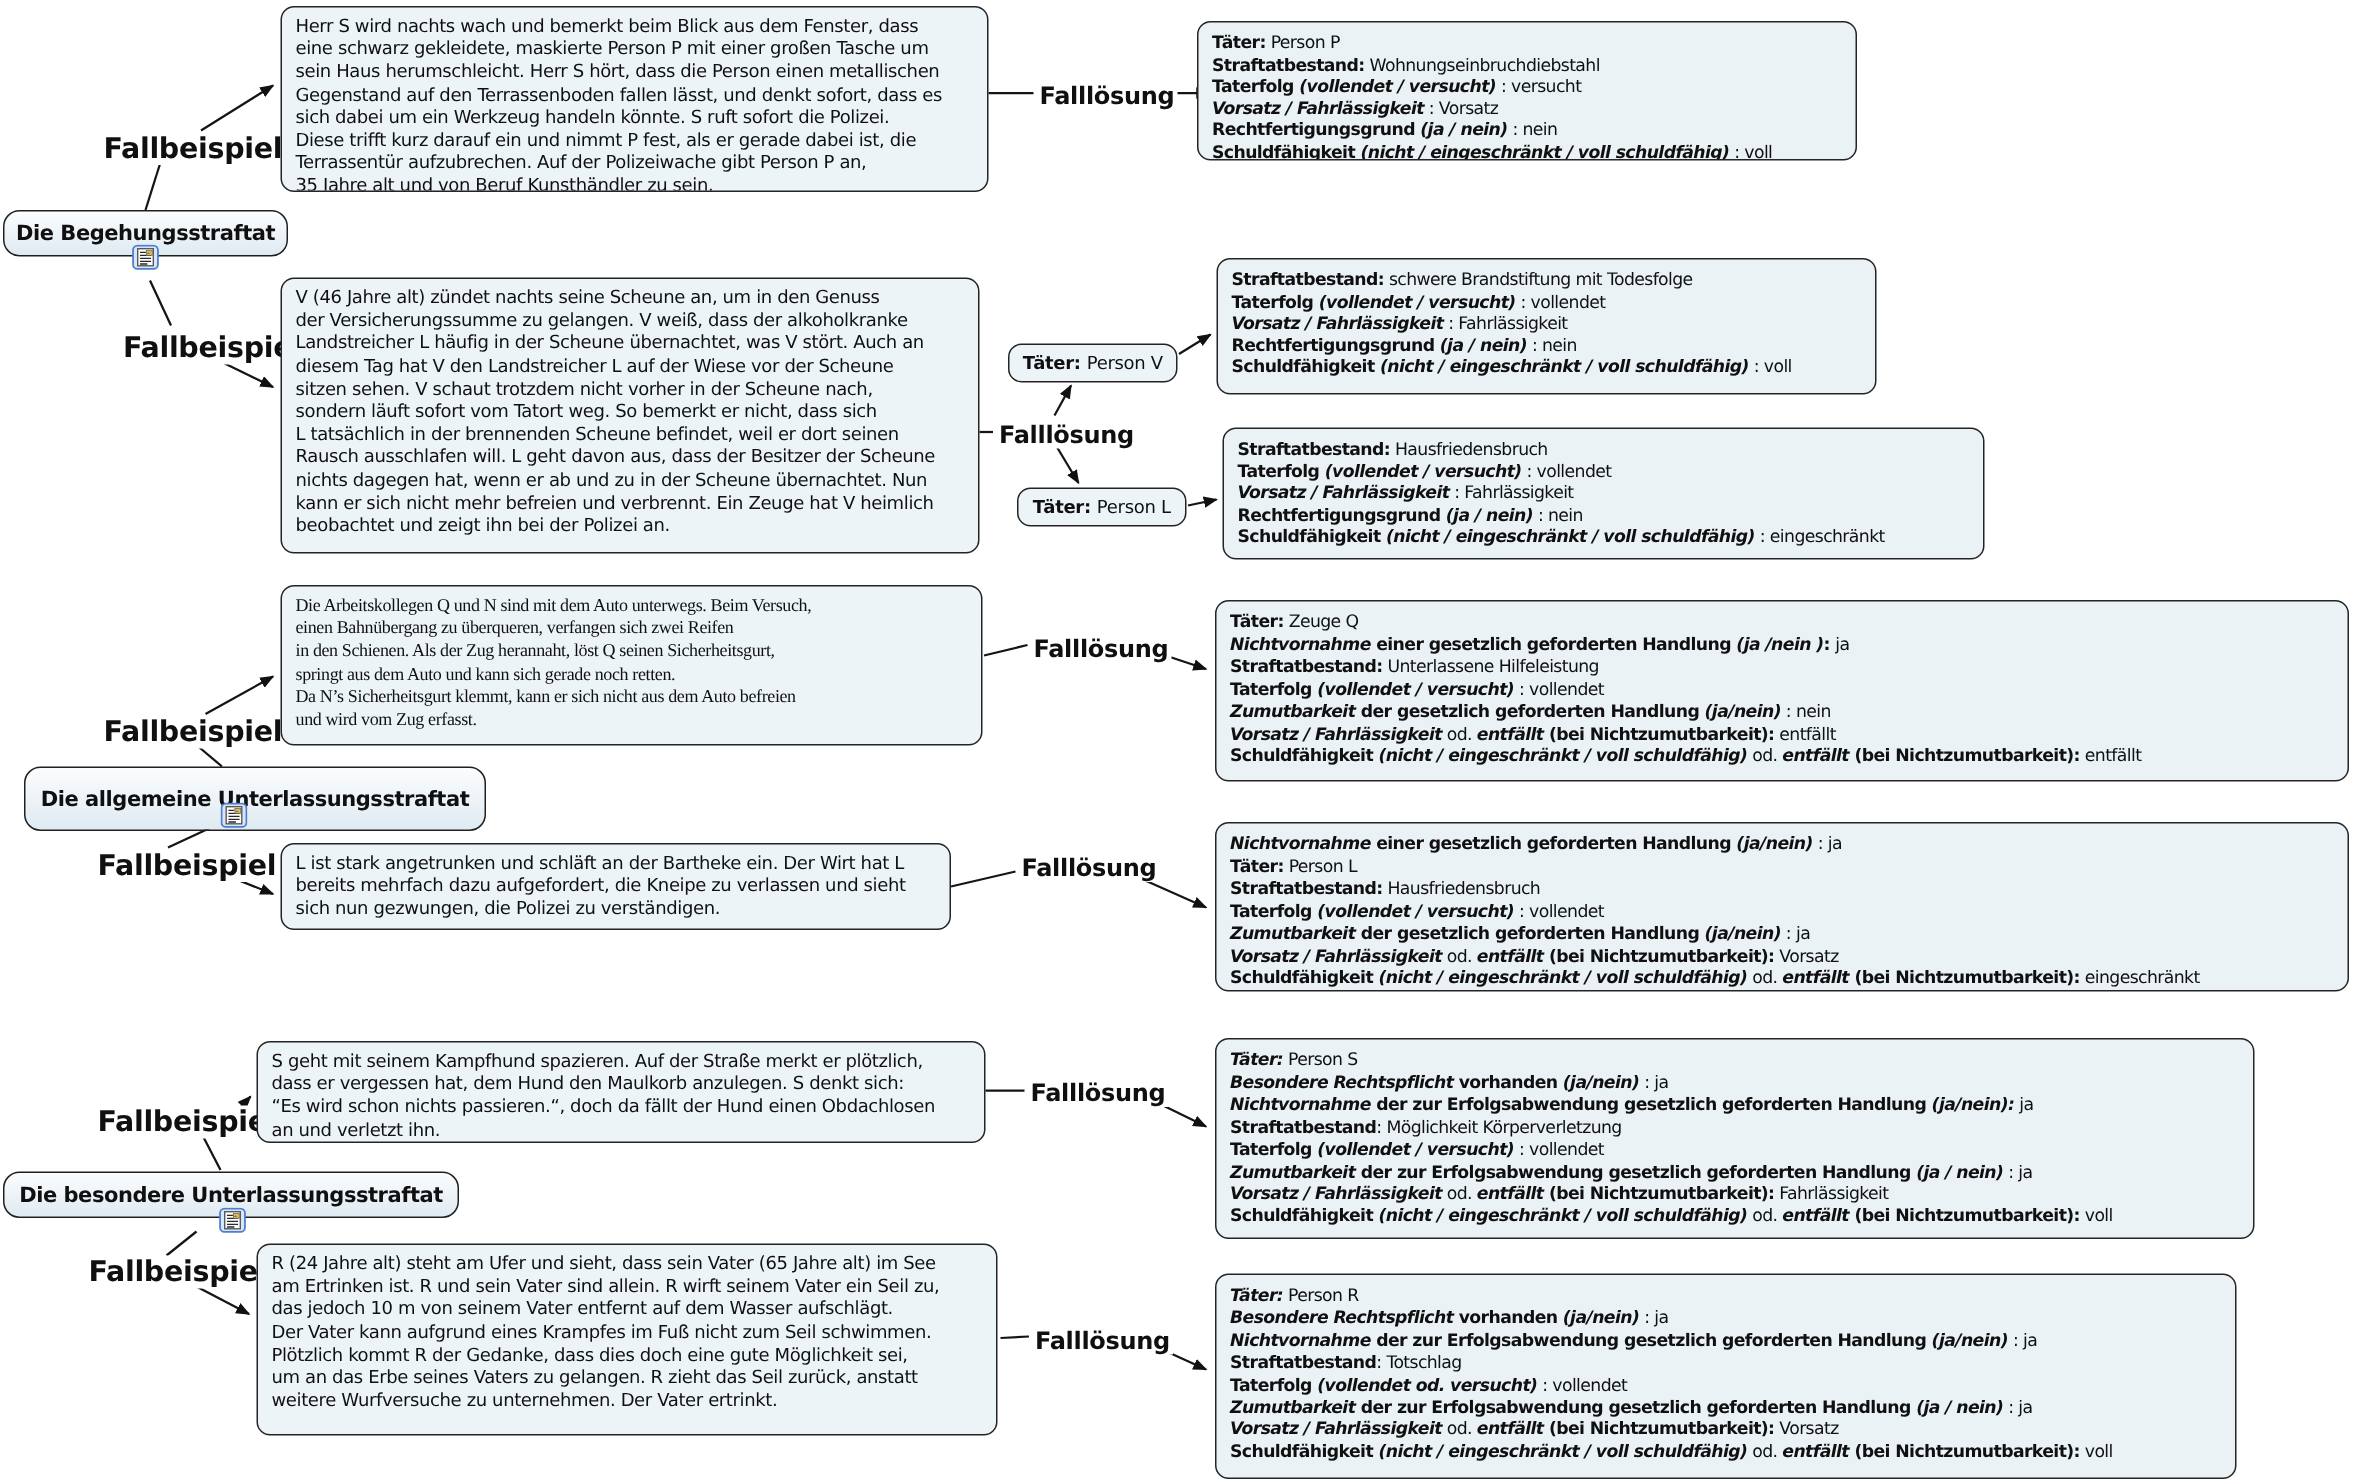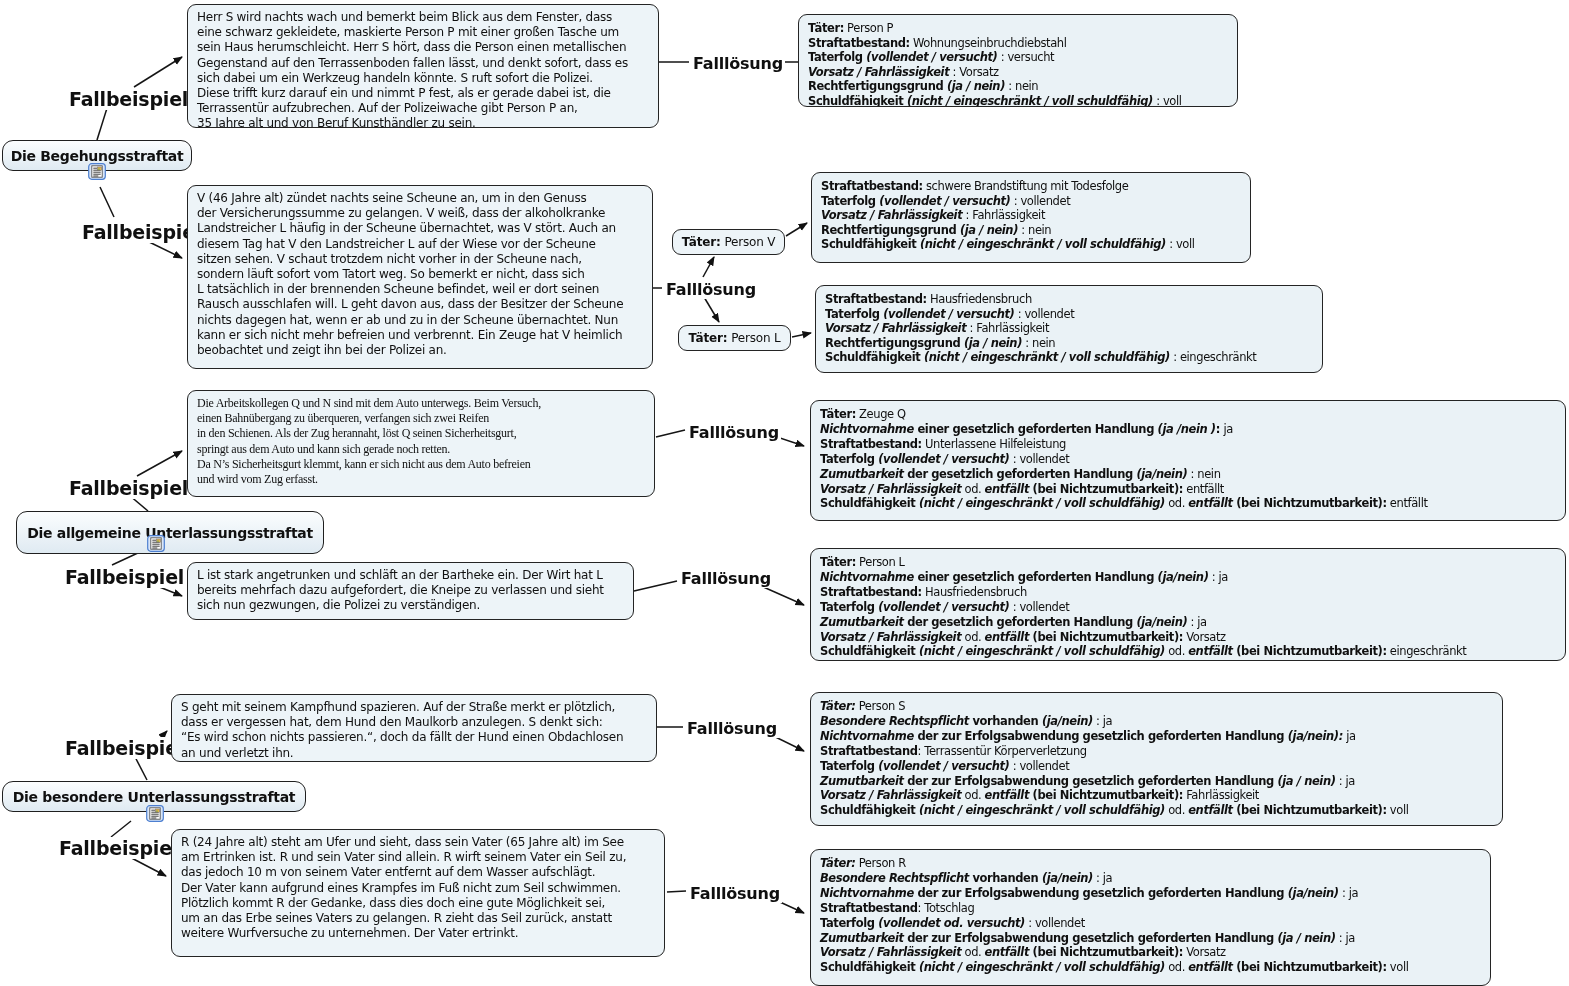--- a/index.html
+++ b/index.html
@@ -183,22 +183,22 @@
       <div class="rl"><span class="bi">Vorsatz / Fahrlässigkeit</span><span> od. </span><span class="bi">entfällt</span><span class="b">  (bei Nichtzumutbarkeit):</span><span>  entfällt</span></div>
       <div class="rl"><span class="b">Schuldfähigkeit </span><span class="bi">(nicht / eingeschränkt / voll schuldfähig)</span><span> od. </span><span class="bi">entfällt</span><span class="b">  (bei Nichtzumutbarkeit):</span><span> entfällt</span></div>
     </div>
 
   <div class="link-label" style="left:63px;top:566px;">Fallbeispiel 2</div>
   <div class="case-box" style="left:187px;top:562px;width:447px;height:58px;">L ist stark angetrunken und schläft an der Bartheke ein. Der Wirt hat L
 bereits mehrfach dazu aufgefordert, die Kneipe zu verlassen und sieht
 sich nun gezwungen, die Polizei zu verständigen.</div>
   <div class="link-label fl-label" style="left:679px;top:569px;">Falllösung</div>
   <div class="sol-box sol-b" style="left:810px;top:548px;width:756px;height:113px;">
+      <div class="rl"><span class="bi">Nichtvornahme</span><span class="b">  einer gesetzlich geforderten Handlung </span><span class="bi">(ja/nein)</span><span> : ja</span></div>
       <div class="rl"><span class="b">Täter:</span><span> Person L</span></div>
-      <div class="rl"><span class="bi">Nichtvornahme</span><span class="b">  einer gesetzlich geforderten Handlung </span><span class="bi">(ja/nein)</span><span> : ja</span></div>
       <div class="rl"><span class="b">Straftatbestand:</span><span> Hausfriedensbruch</span></div>
       <div class="rl"><span class="b">Taterfolg </span><span class="bi">(vollendet / versucht)</span><span> : vollendet</span></div>
       <div class="rl"><span class="bi">Zumutbarkeit</span><span class="b">  der gesetzlich geforderten Handlung </span><span class="bi">(ja/nein)</span><span> : ja</span></div>
       <div class="rl"><span class="bi">Vorsatz / Fahrlässigkeit</span><span>  od. </span><span class="bi">entfällt</span><span class="b">  (bei Nichtzumutbarkeit):</span><span> Vorsatz</span></div>
       <div class="rl"><span class="b">Schuldfähigkeit </span><span class="bi">(nicht / eingeschränkt / voll schuldfähig)</span><span> od. </span><span class="bi">entfällt</span><span class="b">  (bei Nichtzumutbarkeit):</span><span>  eingeschränkt</span></div>
     </div>
 
   <div class="concept-node" style="left:2px;top:781px;width:304px;height:31px;">Die besondere Unterlassungsstraftat</div>
   <svg class="res-icon" style="left:146px;top:805px;" viewBox="0 0 18 17">
     <rect x="0.7" y="0.7" width="16.6" height="15.6" rx="3" fill="#d9e6f8" stroke="#4d7fd0" stroke-width="1.2"></rect>
@@ -211,21 +211,21 @@
   <div class="link-label" style="left:63px;top:737px;">Fallbeispiel 1</div>
   <div class="case-box" style="left:171px;top:694px;width:486px;height:68px;">S geht mit seinem Kampfhund spazieren. Auf der Straße merkt er plötzlich,
 dass er vergessen hat, dem Hund den Maulkorb anzulegen. S denkt sich:
 “Es wird schon nichts passieren.“, doch da fällt der Hund einen Obdachlosen
 an und verletzt ihn.</div>
   <div class="link-label fl-label" style="left:685px;top:719px;">Falllösung</div>
   <div class="sol-box sol-b" style="left:810px;top:692px;width:693px;height:134px;">
       <div class="rl"><span class="bi">Täter:</span><span>  Person S</span></div>
       <div class="rl"><span class="bi">Besondere  Rechtspflicht</span><span class="b">  vorhanden </span><span class="bi">(ja/nein)</span><span> : ja</span></div>
       <div class="rl"><span class="bi">Nichtvornahme</span><span class="b">  der zur Erfolgsabwendung gesetzlich geforderten Handlung </span><span class="bi">(ja/nein):</span><span>  ja</span></div>
-      <div class="rl"><span class="b">Straftatbestand</span><span>: Terrassentür Körperverletzung</span></div>
+      <div class="rl"><span class="b">Straftatbestand</span><span>: Möglichkeit Körperverletzung</span></div>
       <div class="rl"><span class="b">Taterfolg </span><span class="bi">(vollendet / versucht)</span><span> : vollendet</span></div>
       <div class="rl"><span class="bi">Zumutbarkeit</span><span class="b">  der zur Erfolgsabwendung gesetzlich geforderten Handlung </span><span class="bi">(ja / nein)</span><span> : ja</span></div>
       <div class="rl"><span class="bi">Vorsatz / Fahrlässigkeit</span><span> od. </span><span class="bi">entfällt</span><span class="b">  (bei Nichtzumutbarkeit):</span><span> Fahrlässigkeit</span></div>
       <div class="rl"><span class="b">Schuldfähigkeit </span><span class="bi">(nicht / eingeschränkt / voll schuldfähig)</span><span> od. </span><span class="bi">entfällt</span><span class="b">  (bei Nichtzumutbarkeit):</span><span> voll</span></div>
     </div>
 
   <div class="link-label" style="left:57px;top:837px;">Fallbeispiel 2</div>
   <div class="case-box" style="left:171px;top:829px;width:494px;height:128px;">R (24 Jahre alt) steht am Ufer und sieht, dass sein Vater (65 Jahre alt) im See
 am Ertrinken ist. R und sein Vater sind allein. R wirft seinem Vater ein Seil zu,
 das jedoch 10 m von seinem Vater entfernt auf dem Wasser aufschlägt.

